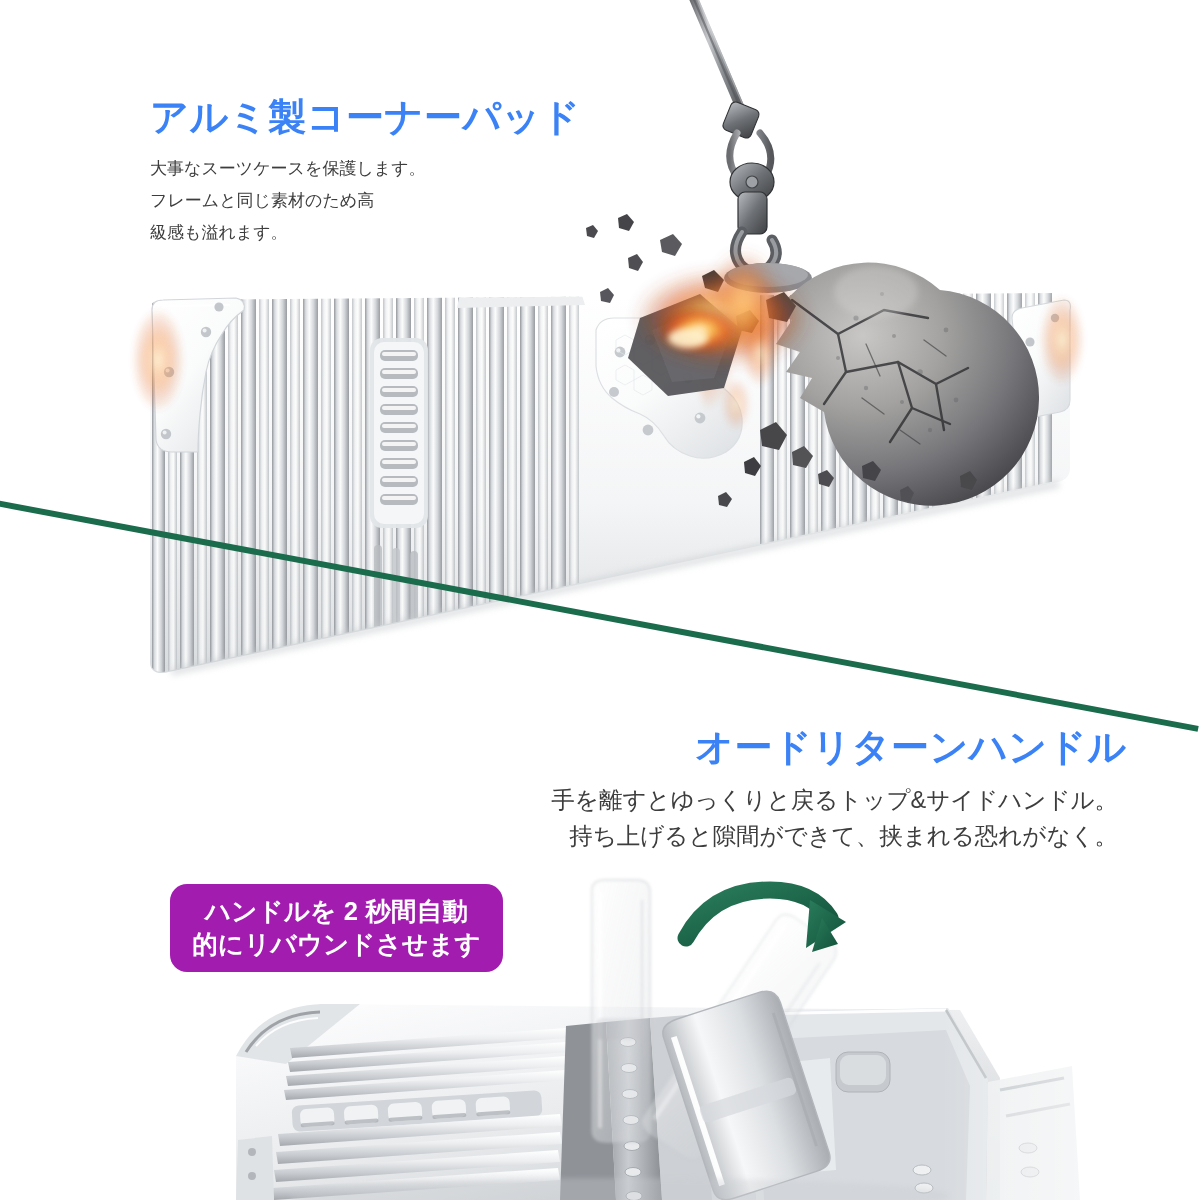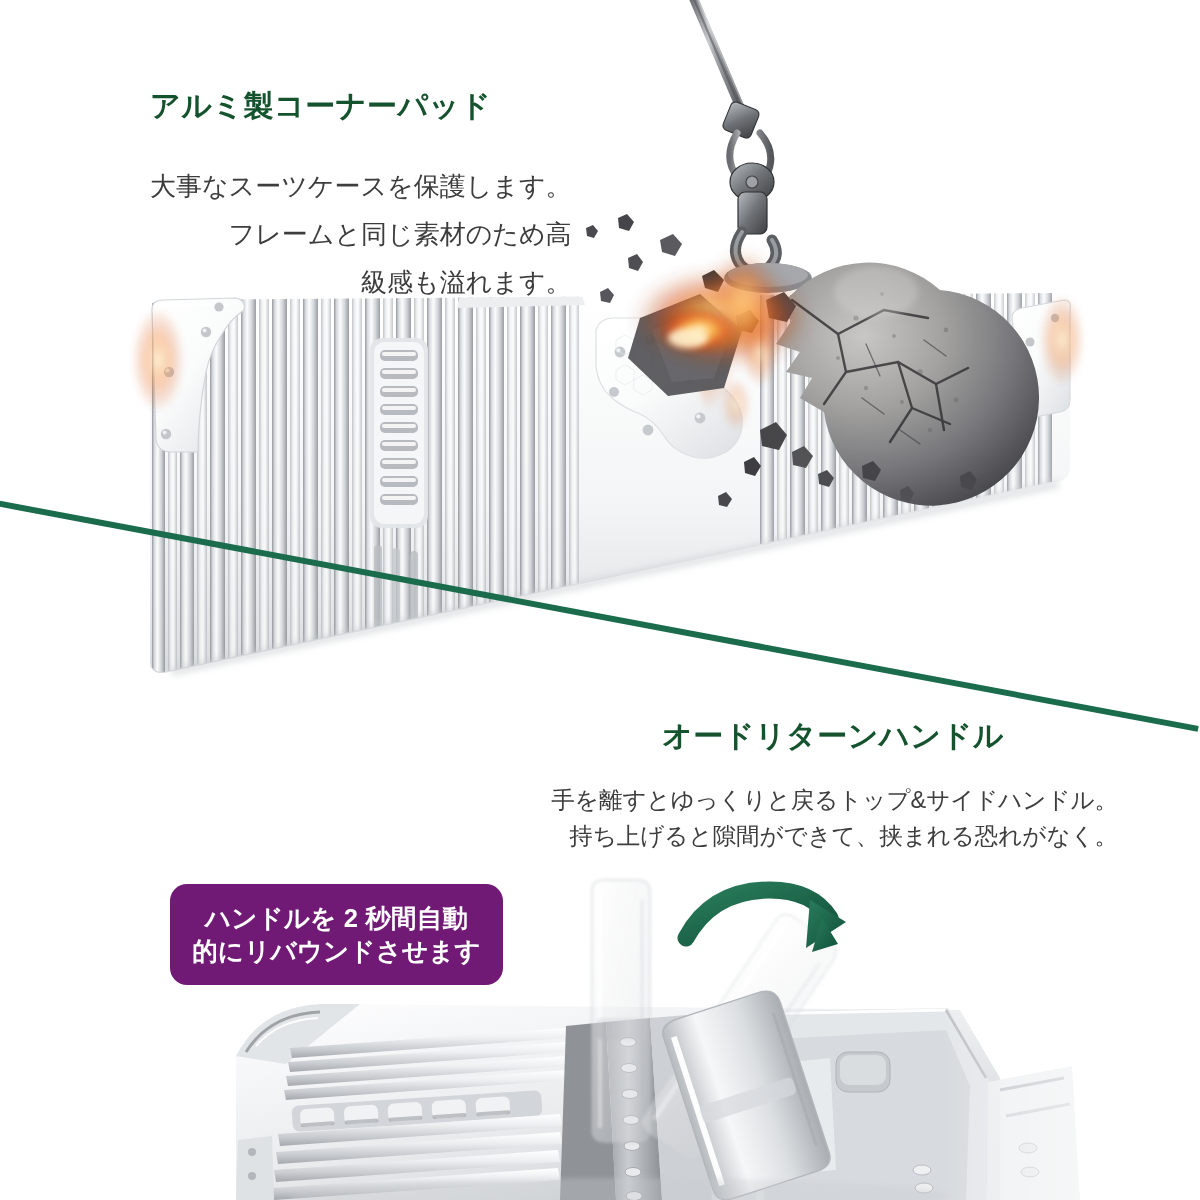--- a/index.html
+++ b/index.html
@@ -11,46 +11,45 @@
     overflow:hidden;
     position:relative;
     -webkit-font-smoothing:antialiased;
   }
   .stage{position:absolute;inset:0;width:1200px;height:1200px;overflow:hidden;background:#fff;}
 
   
   .sec-title{
     position:absolute;
     font-weight:700;
-    font-size:30px;
+    font-size:38px;
     letter-spacing:0.5px;
-    color:#14532d;
+    color:#3b82f6;
     white-space:nowrap;
     line-height:1.15;
   }
   .sec-body{
     position:absolute;
-    font-size:26px;
+    font-size:17px;
     color:#3d3d3d;
-    line-height:48px;
+    line-height:32px;
     white-space:pre-line;
     font-weight:400;
-    text-align:right;
   }
   #title-corner{left:150px;top:64px;}
   #body-corner{left:150px;top:136px;}
-  #title-handle{left:662px;top:694px;}
+  #title-handle{left:695px;top:694px;}
   #body-handle{right:82px;top:766px;text-align:right;line-height:36px;font-size:23.5px;margin-top:16px;}
 
   
   .badge{
     position:absolute;
     left:170px;top:884px;
-    width:333px;height:101px;
-    background:#701a75;
+    width:333px;height:88px;
+    background:#a21caf;
     border-radius:17px;
     display:flex;align-items:center;justify-content:center;
     box-sizing:border-box;
     padding:0 18px;
   }
   .badge-text{
     color:#ffffff;
     font-weight:700;
     font-size:25.5px;
     line-height:33px;

